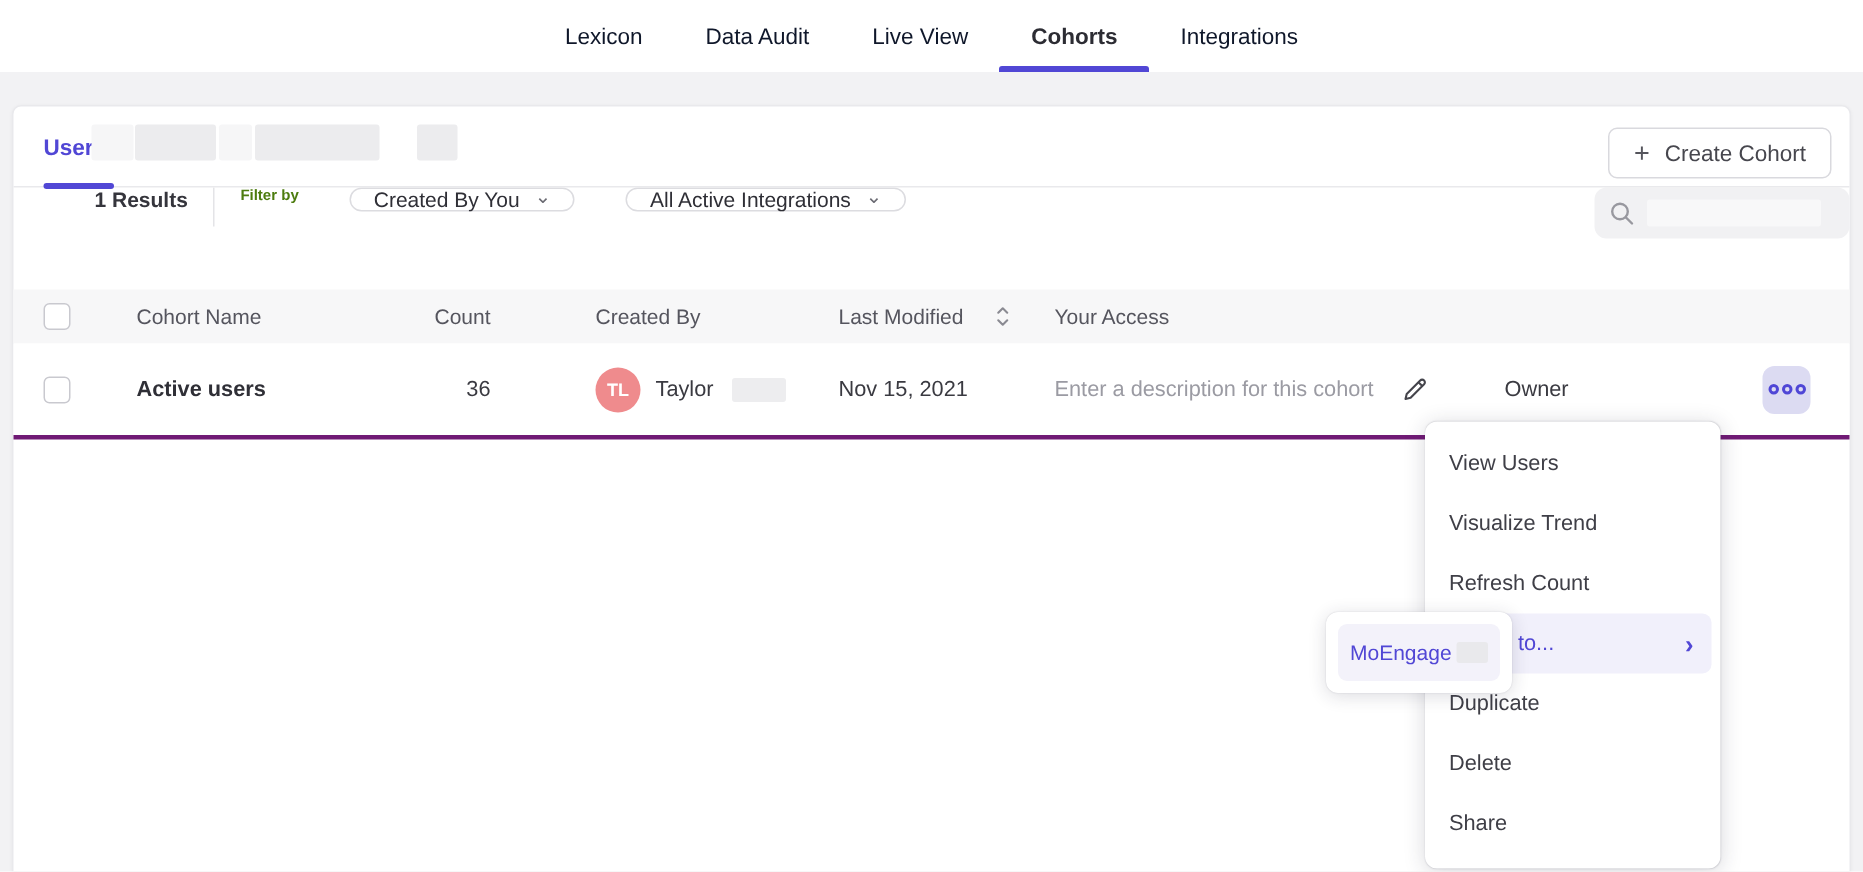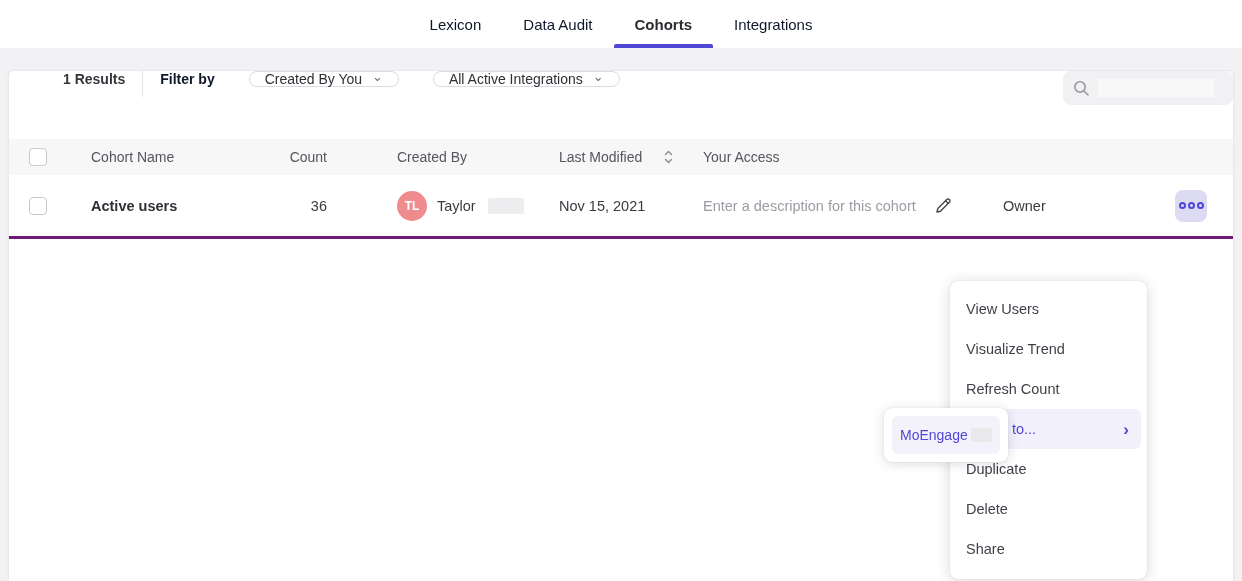--- a/index.html
+++ b/index.html
@@ -63,21 +63,21 @@
   }
   .create-btn .plus { font-size:18px; font-weight:400; color:#55555c; line-height:1; }
 
   
   .filter-row {
     height:68px; display:flex; align-items:flex-start;
     padding-left:54px; padding-right:0;
   }
   .results-count { font-size:14px; font-weight:600; color:#35353c; }
   .v-divider { width:1px; height:26px; background:#e4e4e7; margin:0 17px; }
-  .filter-by { font-size:14px; font-weight:600; color:#0f172a; margin-right:16px; }
+  .filter-by { font-size:10px; font-weight:600; color:#4d7c0f; margin-right:16px; }
   .dropdown {
     height:16px; display:flex; align-items:center; gap:10px;
     padding:0 15px; border:1px solid #dcdce0; border-radius:8px;
     background:#fff; font-size:14px; color:#2f2f36; cursor:pointer;
     margin-right:16px;
     margin-left:18px;
   }
   .dropdown .chev { font-size:13px; color:#6b6b73; line-height:0.6; margin-top:-4px; }
   .search-box {
     margin-left:auto; width:170px; height:34px;
@@ -148,26 +148,41 @@
     font-size:14px; color:#5147d5; cursor:pointer;
   }
   .sub-redact { width:26px; height:14px; background:#e9e9ec; border-radius:2px; margin-left:3px; }
 </style>
 </head>
 <body>
 
 <div class="topnav">
   <div class="nav-tab">Lexicon</div>
   <div class="nav-tab">Data Audit</div>
+  <div class="nav-tab">Live View</div>
   <div class="nav-tab active">Cohorts</div>
   <div class="nav-tab">Integrations</div>
 </div>
 
 <div class="card">
 
+  <div class="card-tabs">
+    <div class="user-tab">User</div>
+    <div class="tab-redactions">
+      <div class="redact light" style="width:28px;height:24px;margin-right:1px;"></div>
+      <div class="redact" style="width:54px;height:24px;margin-right:2px;"></div>
+      <div class="redact light" style="width:22px;height:24px;margin-right:2px;"></div>
+      <div class="redact" style="width:83px;height:24px;margin-right:25px;"></div>
+      <div class="redact" style="width:27px;height:24px;"></div>
+    </div>
+    <button class="create-btn">
+      <span class="plus">+</span>
+      <span>Create Cohort</span>
+    </button>
+  </div>
 
   <div class="filter-row">
     <span class="results-count">1 Results</span>
     <span class="v-divider"></span>
     <span class="filter-by">Filter by</span>
     <button class="dropdown">
       <span>Created By You</span>
       <span class="chev">⌄</span>
     </button>
     <button class="dropdown">

